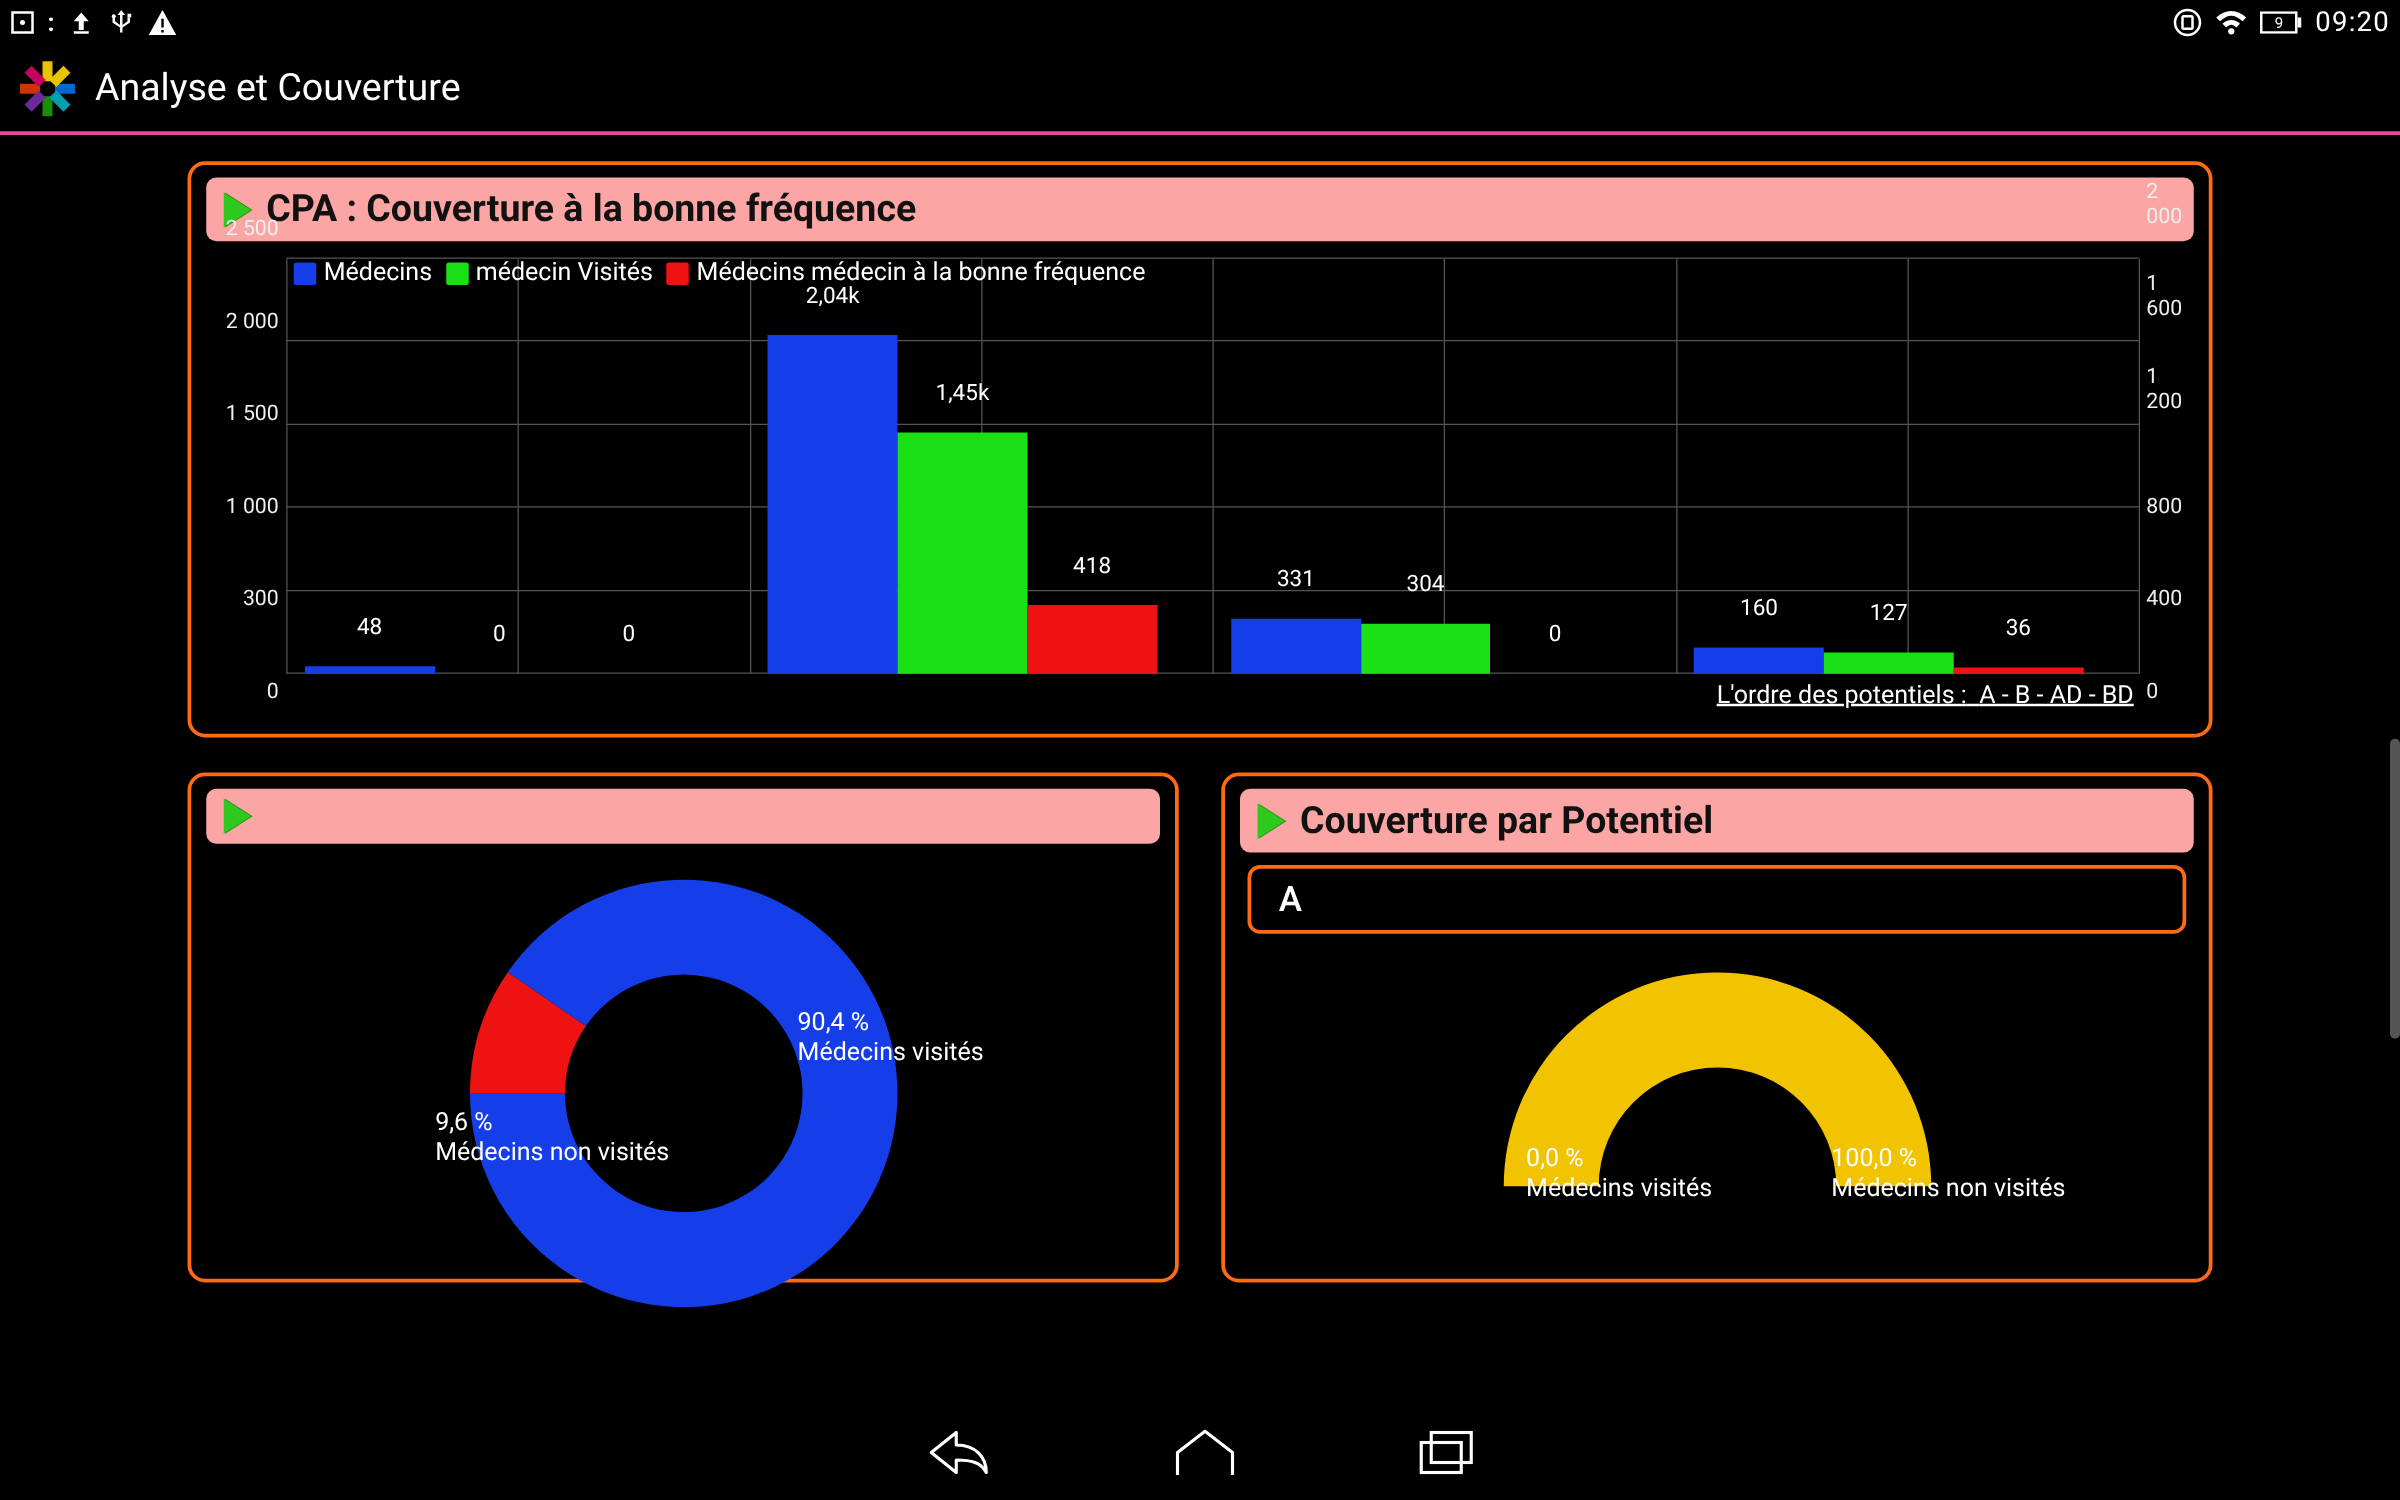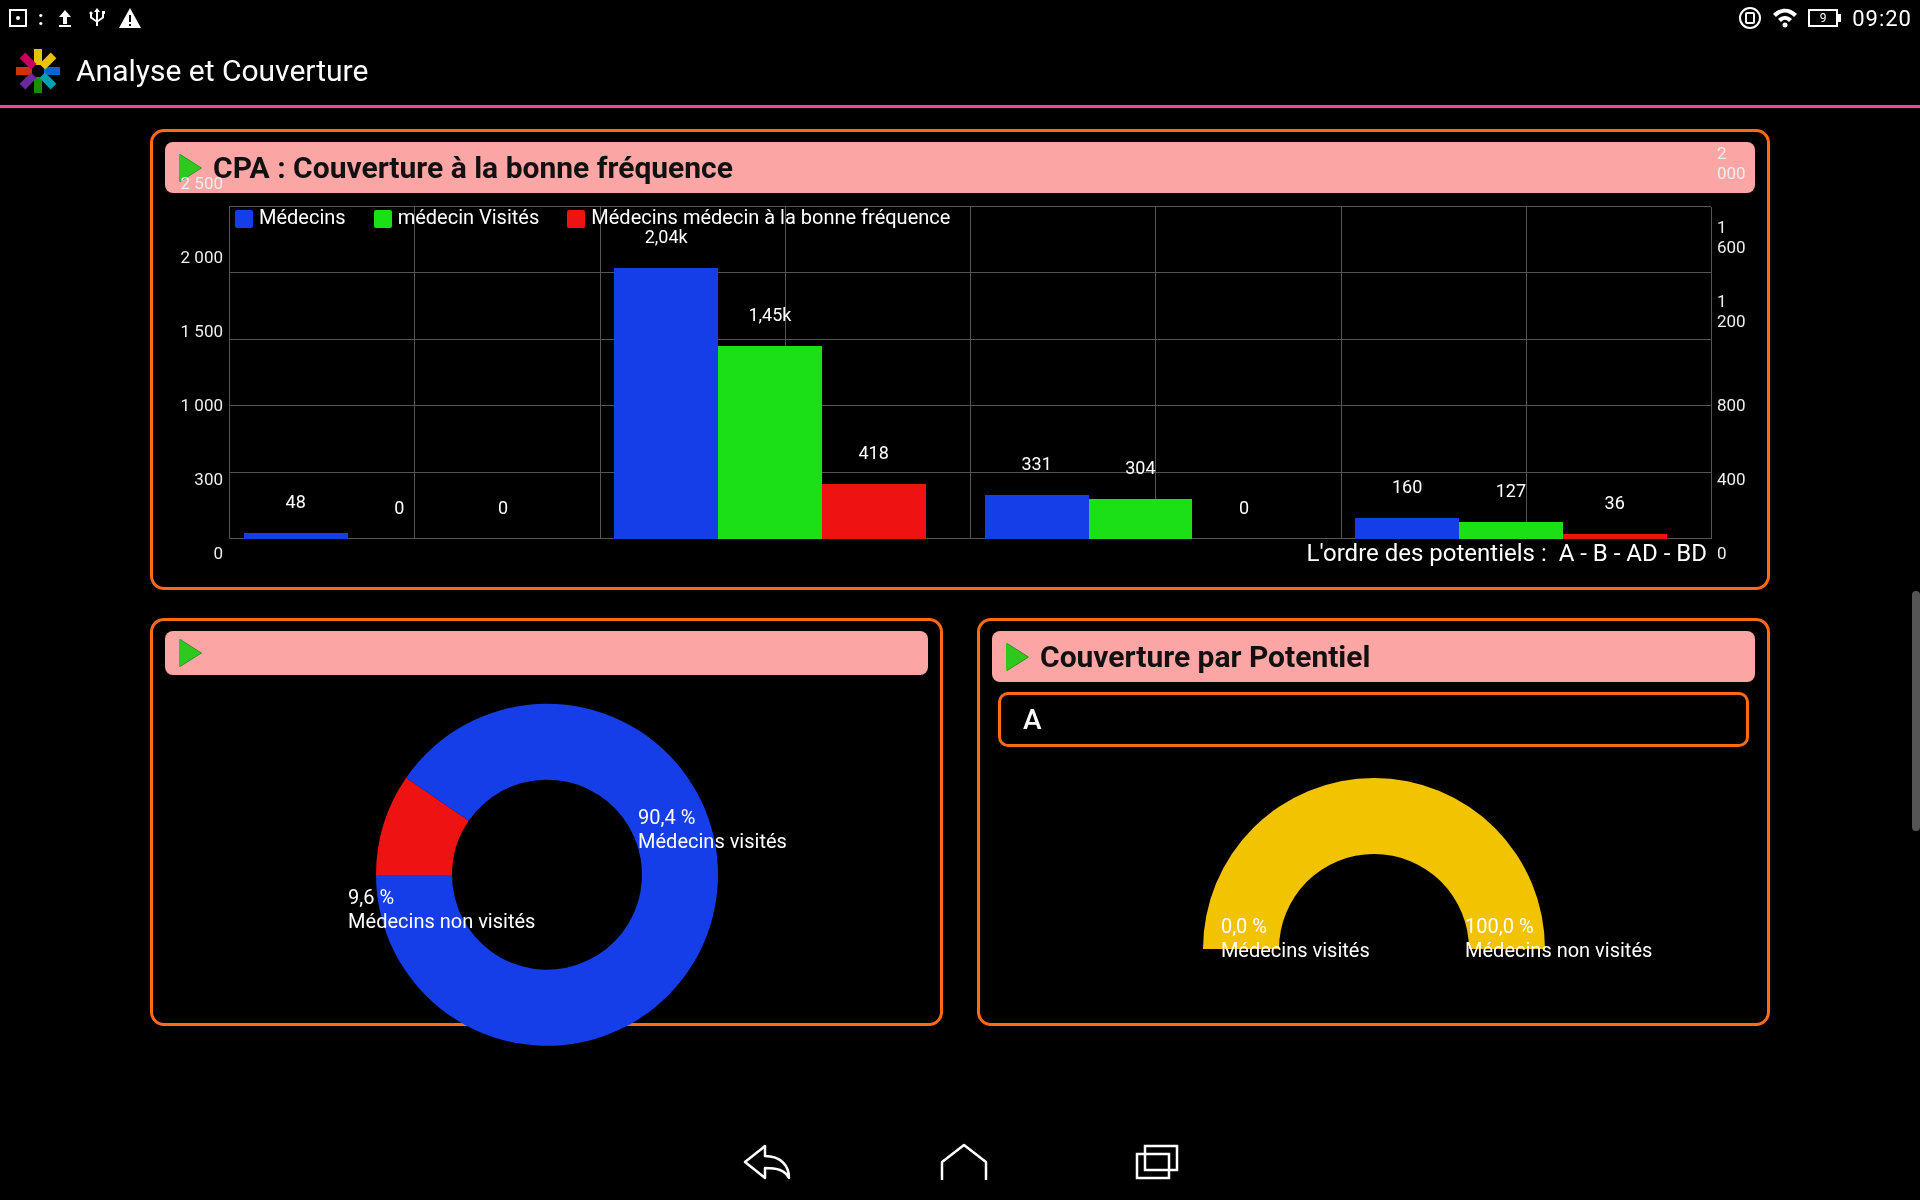--- a/index.html
+++ b/index.html
@@ -65,21 +65,21 @@
     gap: 12px;
     margin-bottom: 10px;
   }
   .play {
     width: 0; height: 0;
     border-left: 22px solid #2ec81e;
     border-top: 14px solid transparent;
     border-bottom: 14px solid transparent;
     filter: drop-shadow(1px 0 0 #1a7a10);
   }
-  .legend { display:flex; gap:28px; align-items:flex-start; font-size:20px; }
+  .legend { display:flex; gap:11px; align-items:flex-start; font-size:20px; }
   .swatch { width:18px; height:18px; display:inline-block; border-radius:2px; margin-right:6px; vertical-align:middle;}
   .row2 { display:flex; gap: 34px; }
   .row2 .card { flex:1; }
   .subhead {
     border: 3px solid #ff6a13;
     border-radius: 10px;
     padding: 8px 22px;
     font-size: 28px;
     font-weight: 500;
     margin: 6px 6px 12px 6px;
@@ -88,21 +88,21 @@
   
   .barwrap { position:relative; height: 370px; padding: 4px 44px 0 64px; }
   .grid { position:absolute; left:64px; right:44px; top:4px; bottom:34px; }
   .gridline-h { position:absolute; left:0; right:0; height:1px; background:#555; }
   .gridline-v { position:absolute; top:0; bottom:0; width:1px; background:#555; }
   .ylab { position:absolute; right: calc(100% - 58px); transform: translateY(-50%); font-size:17px; color:#eee;margin-top:14px; }
   .ylab2 { position:absolute; left: calc(100% - 38px); transform: translateY(-50%); font-size:17px; color:#eee; }
   .plot { position:absolute; left:64px; right:44px; top:4px; bottom:34px; }
   .bar { position:absolute; bottom:0; }
   .barlab { position:absolute; transform:translate(-50%,-100%); font-size:18px; color:#fff; white-space:nowrap; }
-  .footnote { position:absolute; right:48px; bottom:6px; font-size:24px; color:#fff; }
+  .footnote { position:absolute; right:48px; bottom:6px; font-size:20px; color:#fff;text-decoration:underline; }
   .legend-abs { position:absolute; left:70px; top:2px; }
   
   .donutwrap { position:relative; height: 250px; }
   .donut { position:absolute; left:50%; transform:translateX(-50%); top:0; }
   .dlabel { position:absolute; color:#fff; font-size:20px; white-space:nowrap; }
   
   .navbar {
     position:absolute; left:0; right:0; bottom:0; height:72px;
     background:#000;
     display:flex; align-items:center; justify-content:center; gap:140px;

